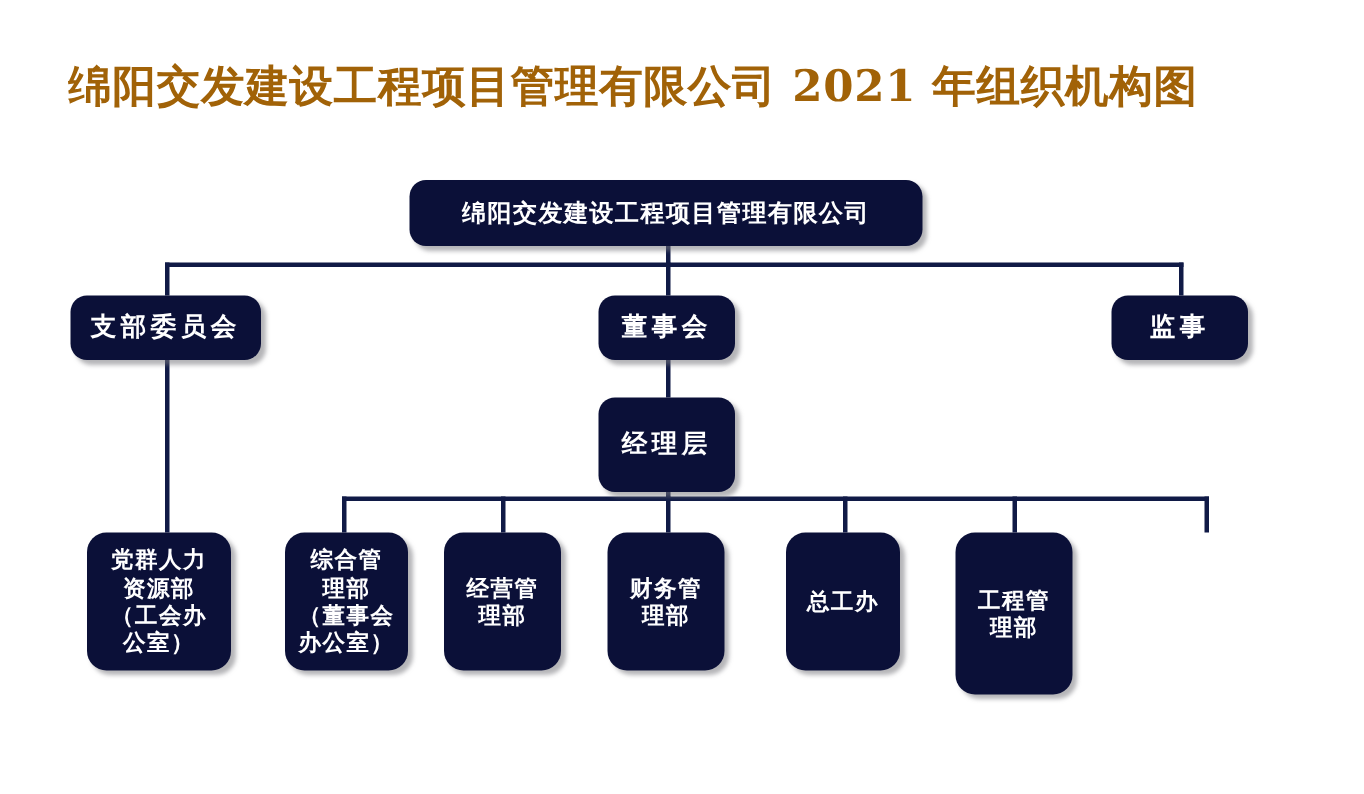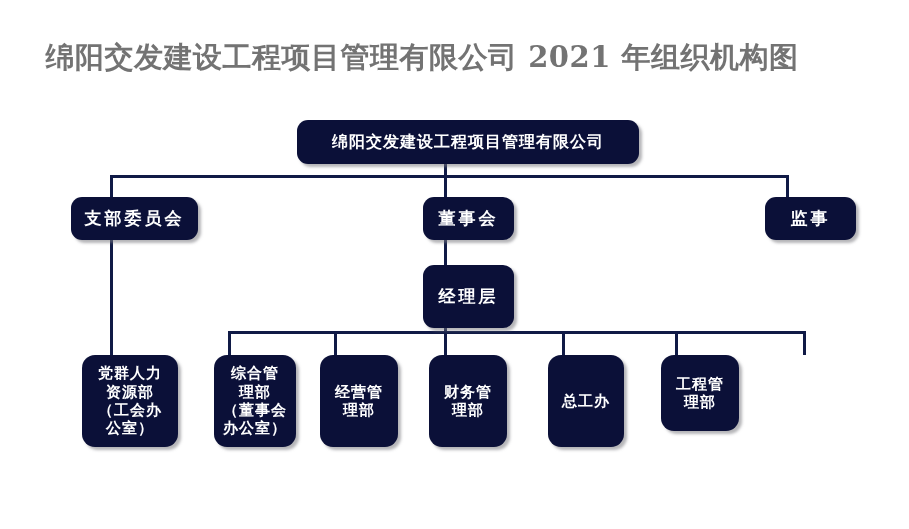--- a/index.html
+++ b/index.html
@@ -19,42 +19,41 @@
   
   #chart-title {
     position: absolute;
     left: 0;
     top: 38px;
     width: 844px;
     text-align: center;
     font-family: "DejaVu Serif", "Liberation Serif", serif;
     font-size: 29px;
     font-weight: bold;
-    color: #737373;
+    color: #a16207;
     letter-spacing: 0.5px;
     white-space: nowrap;
   }
   
   .node {
     position: absolute;
     box-sizing: border-box;
     background: #0b1038;
     color: #ffffff;
     border-radius: 11px;
     display: flex;
     align-items: center;
     justify-content: center;
     text-align: center;
     font-family: "DejaVu Serif", "Liberation Serif", serif;
     font-weight: bold;
     line-height: 1.22;
     box-shadow: 3px 3px 3px rgba(120,120,125,0.55);
     z-index: 3;
     user-select: none;
-    margin-left: 24px;
   }
   .node .label { display: block; padding: 0 3px; }
   .node.root      { font-size: 16px; letter-spacing: 1px; }
   .node.level2    { font-size: 17px; letter-spacing: 3px; }
   .node.level3    { font-size: 17px; letter-spacing: 3px; }
   .node.leaf      { font-size: 15px; letter-spacing: 1px; border-radius: 13px; }
   .node.leaf.wide { letter-spacing: 1px; }
 
   
   .conn {
@@ -142,21 +141,21 @@
       <span>理部</span>
     </span>
   </div>
 
   <div class="node leaf wide" style="left:524px; top:355px; width:76px; height:92px;">
     <span class="label">
       <span>总工办</span>
     </span>
   </div>
 
-  <div class="node leaf" style="left:637px; top:355px; width:78px; height:76px;">
+  <div class="node leaf" style="left:637px; top:355px; width:78px; height:108px;">
     <span class="label">
       <span>工程管</span><br>
       <span>理部</span>
     </span>
   </div>
 
 
 </div>
 
 </body></html>

